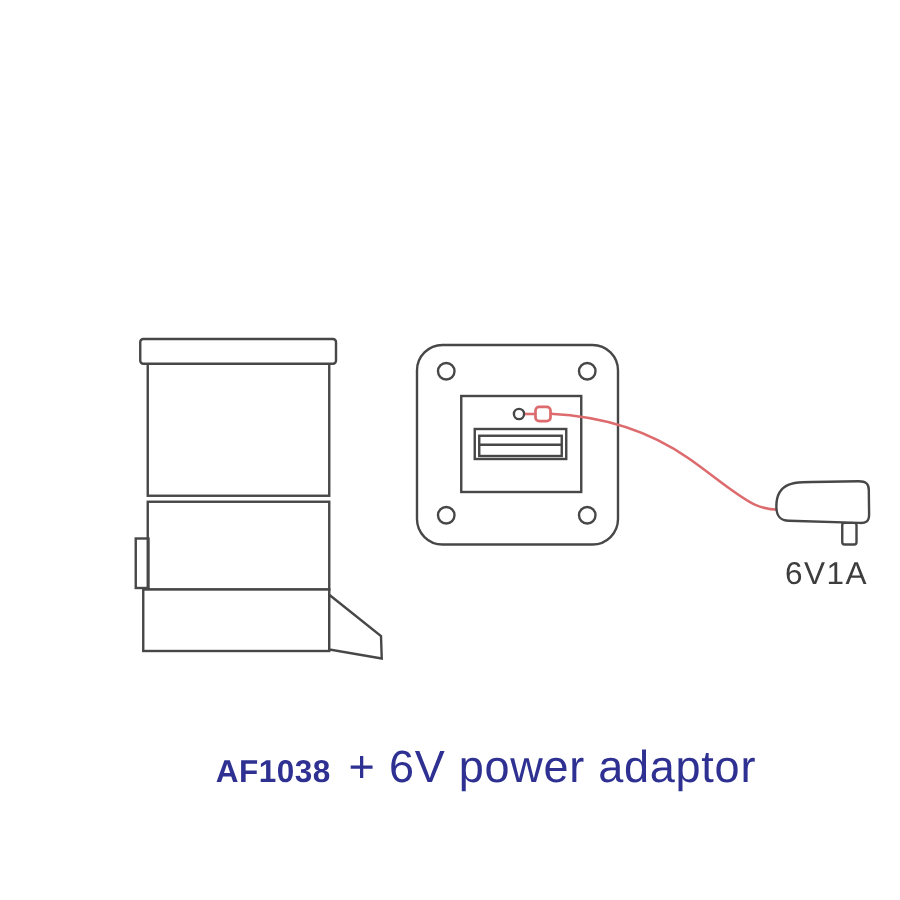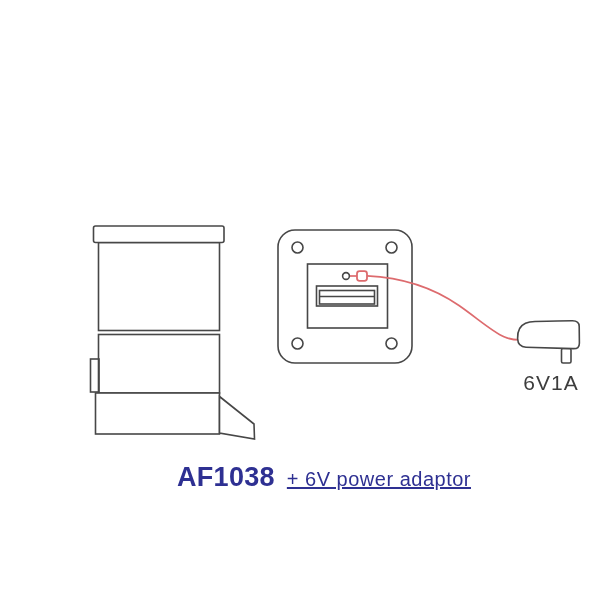--- a/index.html
+++ b/index.html
@@ -34,22 +34,22 @@
     color:var(--label-dark);
   }
   .caption{
     position:absolute;
     left:24px;top:462px;width:600px;
     display:flex;justify-content:center;align-items:baseline;
     gap:12px;
     color:var(--caption-blue);
     white-space:nowrap;
   }
-  .caption .code{font-weight:bold;font-size:27px;letter-spacing:0.3px;}
-  .caption .mid{font-weight:400;font-size:20px;letter-spacing:0.5px;text-decoration:underline;}
+  .caption .code{font-weight:bold;font-size:21px;letter-spacing:0.3px;margin-top:41px;}
+  .caption .mid{font-weight:400;font-size:30px;letter-spacing:0.5px;}
 </style>
 </head>
 <body>
 
 <div class="canvas">
 
   <svg width="600" height="600" viewBox="0 0 600 600">
 
     <g>
       <rect class="lnf" x="98.5" y="242.5" width="121" height="88"></rect>

